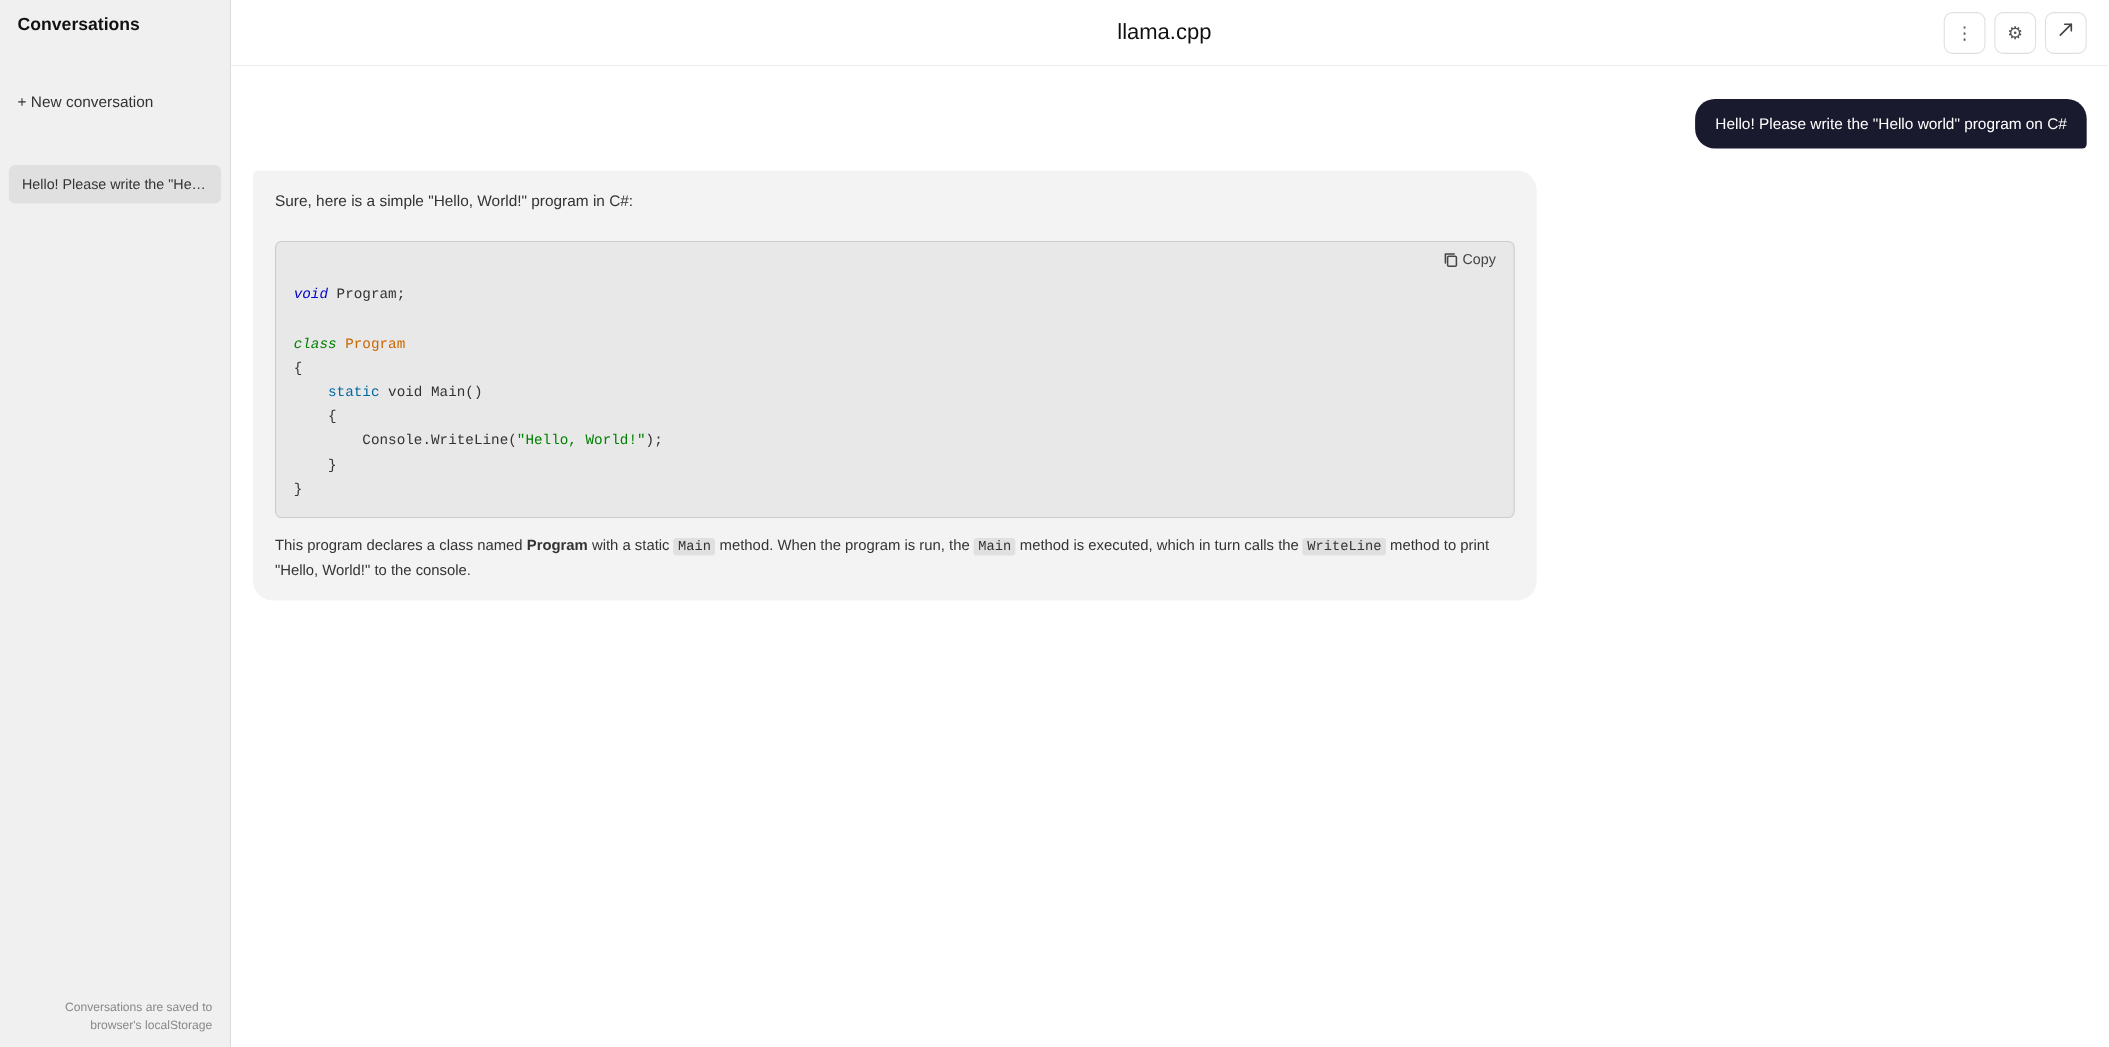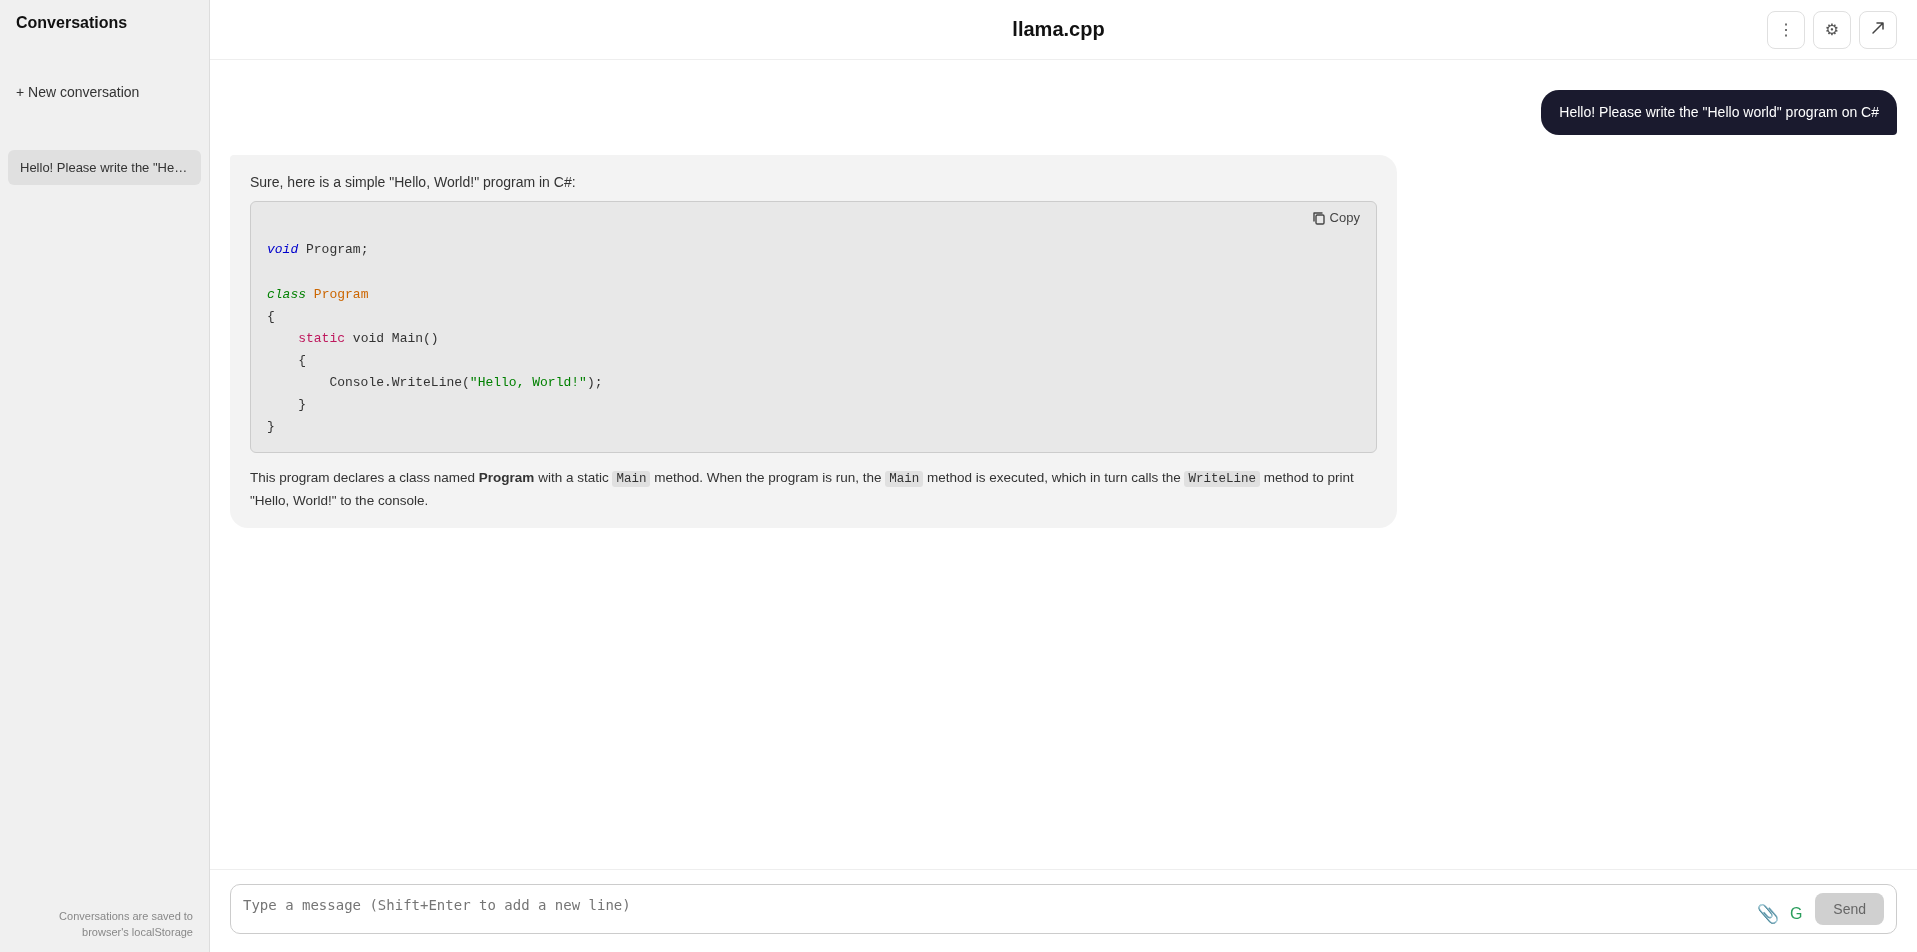--- a/index.html
+++ b/index.html
@@ -69,21 +69,21 @@
       display: flex;
       align-items: center;
       padding: 10px 20px;
       border-bottom: 1px solid #eee;
       background: #fff;
       min-height: 60px;
     }
     #header-title {
       flex: 1;
       font-size: 20px;
-      font-weight: 700;
+      font-weight: 400;
       color: #111;
       text-align: center;
     }
     #header-actions {
       display: flex;
       gap: 8px;
       align-items: center;
     }
     .header-btn {
       width: 38px;
@@ -132,21 +132,21 @@
     .ai-bubble {
       background: #f3f3f3;
       border-radius: 4px 18px 18px 18px;
       padding: 16px 20px;
       max-width: 70%;
       font-size: 14px;
       line-height: 1.6;
       color: #222;
     }
     .ai-intro {
-      margin-bottom: 8px;
+      margin-bottom: 26px;
       color: #333;
     }
 
     
     .code-block-wrapper {
       background: #e8e8e8;
       border-radius: 6px;
       border: 1px solid #ccc;
       position: relative;
       margin-bottom: 14px;
@@ -172,21 +172,21 @@
       padding: 10px 16px 14px 16px;
       font-family: 'Courier New', Courier, monospace;
       font-size: 13px;
       line-height: 1.7;
       overflow-x: auto;
       white-space: pre;
     }
     .kw-blue { color: #0000cc; font-style: italic; }
     .kw-orange { color: #cc6600; }
     .kw-green { color: #008000; font-style: italic; }
-    .kw-purple { color: #be185d; margin-top: 40px; }
+    .kw-purple { color: #0369a1; margin-top: 40px; }
     .str-green { color: #008000; }
     .plain { color: #333; }
 
     .ai-description {
       font-size: 13.5px;
       color: #333;
       line-height: 1.65;
     }
     .ai-description code {
       font-family: 'Courier New', Courier, monospace;
@@ -317,24 +317,14 @@
         </div>
 
         <div class="ai-description">
           This program declares a class named <strong>Program</strong> with a static <code>Main</code> method. When the program is run, the <code>Main</code> method is executed, which in turn calls the <code>WriteLine</code> method to print "Hello, World!" to the console.
         </div>
       </div>
     </div>
 
   </div>
 
-  <div id="input-area">
-    <div id="input-wrapper">
-      <textarea id="message-input" rows="1" placeholder="Type a message (Shift+Enter to add a new line)" style=""></textarea>
-      <div id="input-icons">
-        <span class="input-icon" style="color:#2a9d5c; font-size:18px;">📎</span>
-        <span class="input-icon" style="color:#2a9d5c; font-size:16px;">G</span>
-      </div>
-      <button id="send-btn">Send</button>
-    </div>
-  </div>
 
 </div>
 
 </body></html>

